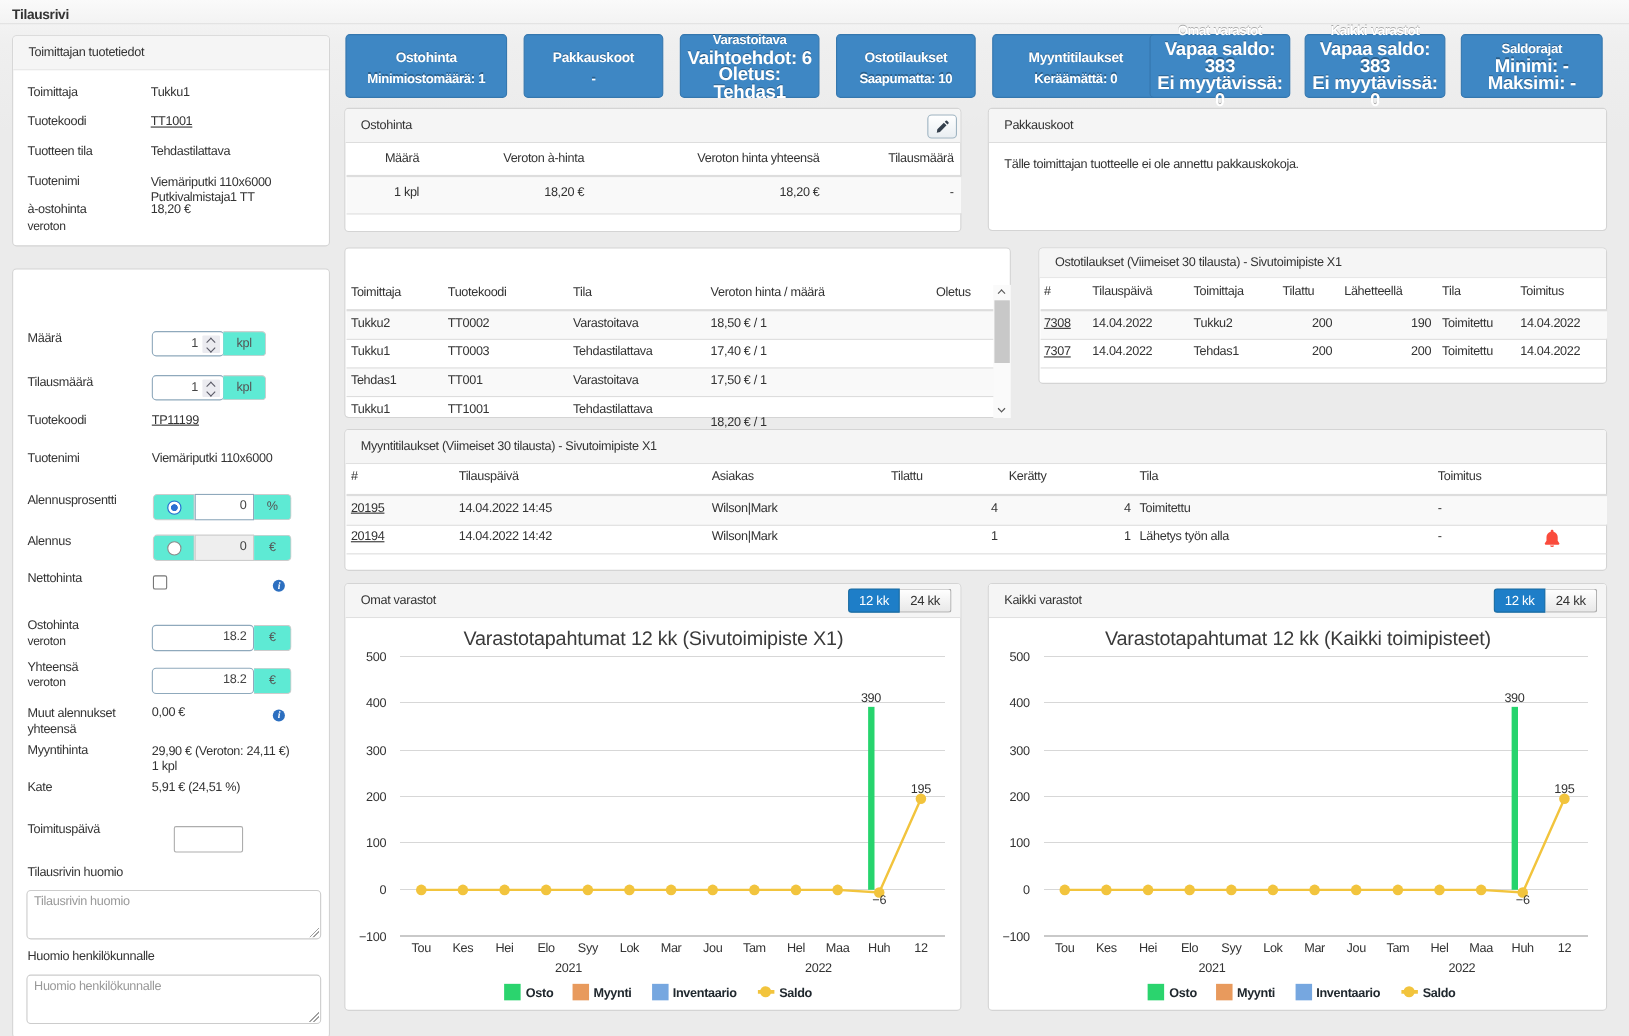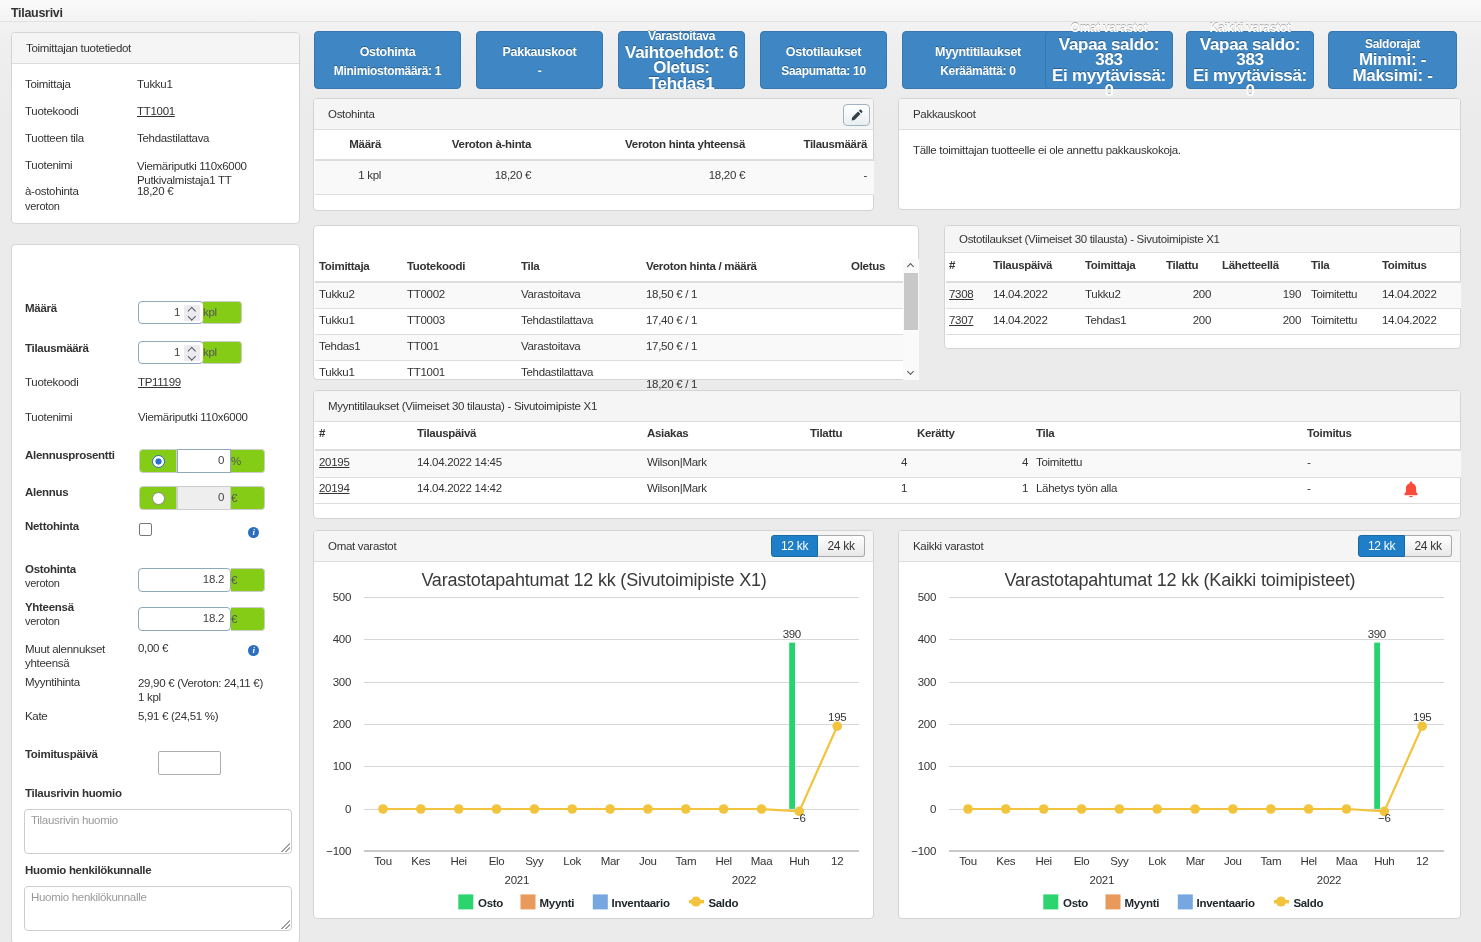--- a/index.html
+++ b/index.html
@@ -16,24 +16,24 @@
 .b3 .l1{font-size:12px;line-height:15.5px}
 .b3 .l2{font-size:17px;line-height:15.5px}
 .b2 .l1{line-height:19px}
 .b2 .l2{line-height:19px}
 a.dl{color:#333;text-decoration:underline}
 .gray{color:#999}
 .stripe{position:absolute;background:#f9f9f9}
 .rowline{position:absolute;height:1px;background:#ddd}
 .thline{position:absolute;height:2px;background:#ddd}
 .cell{position:absolute;white-space:nowrap;color:#333}
-.cellb{position:absolute;white-space:nowrap;color:#333;font-weight:bold}
+.cellb{position:absolute;white-space:nowrap;color:#333;font-weight:normal}
 .rt{transform:translateX(-100%)}
 .inp{position:absolute;background:#fff;border:1px solid #8fa9bc;border-radius:4px;color:#444}
-.addon{position:absolute;background:#84cc16;border:1px solid #ccc;border-left:none;border-radius:0 4px 4px 0;color:#555;text-align:left}
+.addon{position:absolute;background:#5eead4;border:1px solid #ccc;border-left:none;border-radius:0 4px 4px 0;color:#555;text-align:center}
 .info{position:absolute;width:11px;height:11px;border-radius:50%;background:#2c6fc0;color:#fff;font-size:9px;font-weight:bold;text-align:center;line-height:11px;font-family:"Liberation Serif",serif;font-style:italic}
 .spin{position:absolute;right:3px;top:3px;width:16px;height:16px;background:#ebebf0;border-radius:1px}
 .spin::before,.spin::after{content:"";position:absolute;left:5px;width:4.5px;height:4.5px;border-left:1.3px solid #5a5a66;border-top:1.3px solid #5a5a66}
 .spin::before{top:3px;transform:rotate(45deg)}
 .spin::after{top:9px;transform:rotate(225deg)}
 .radio{position:absolute;width:13px;height:13px;border-radius:50%;background:#fff;border:1px solid #8a8a8a}
 .radio.on{border:1.5px solid #2a6fd2;background:radial-gradient(circle,#2a6fd2 0 2.8px,#fff 3.4px)}
 .cbx{position:absolute;width:13px;height:13px;background:#fff;border:1px solid #767676;border-radius:2px}
 .ta{position:absolute;background:#fff;border:1px solid #ccc;border-radius:4px;color:#999;padding:4px 6px;overflow:hidden}
 .ta::after{content:"";position:absolute;right:1px;bottom:1px;width:11px;height:11px;background:linear-gradient(135deg,transparent 0 58%,#a0a0a0 58% 66%,transparent 66% 74%,#a0a0a0 74% 82%,transparent 82%)}

